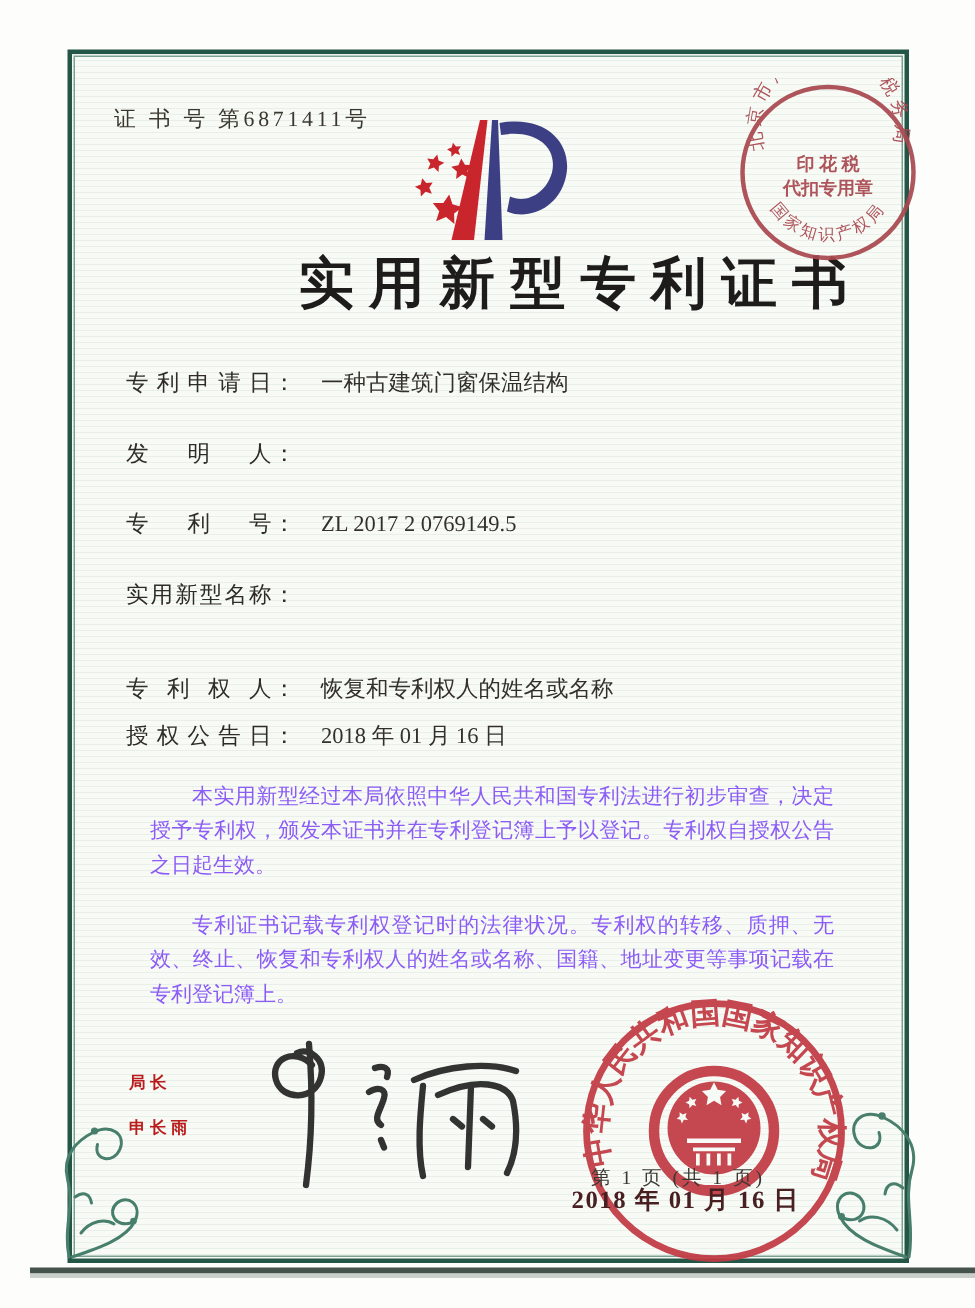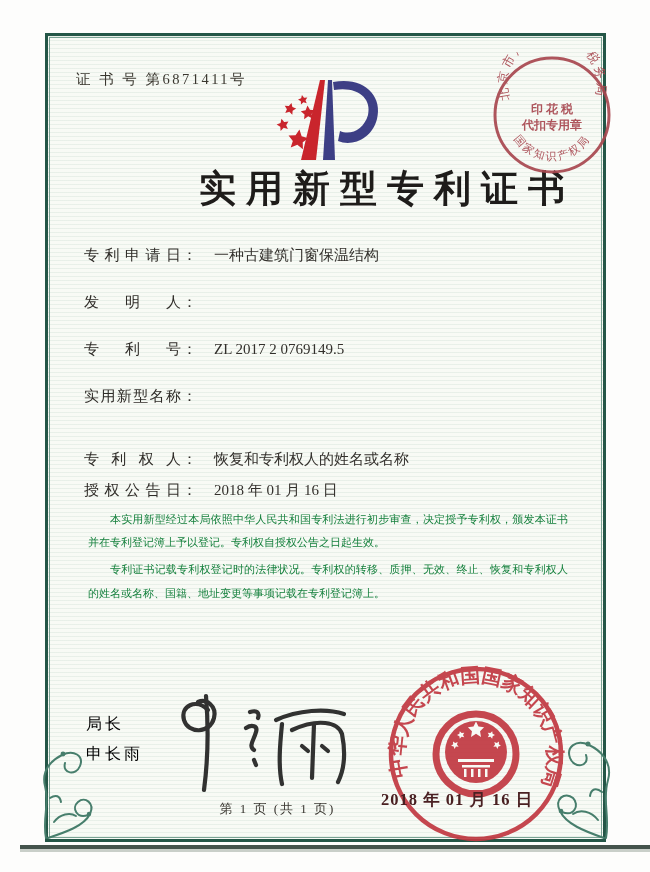--- a/index.html
+++ b/index.html
@@ -31,37 +31,37 @@
     font-size:37px;font-weight:bold;letter-spacing:10px;color:#1e1c1a;padding-left:37px;
   }
   .field-row{position:absolute;left:84px;display:flex;align-items:baseline;font-size:15px;color:#2f2c28;}
   .field-label{display:inline-block;width:97px;text-align:justify;text-align-last:justify;}
   .field-colon{margin-left:1px;}
   .field-value{margin-left:17px;color:#33302c;}
   .row1{top:246px}.row2{top:293px}.row3{top:340px}.row4{top:387px}.row5{top:450px}.row6{top:481px}
 
   .paras{position:absolute;left:84px;top:504px;width:488px;}
   .paras p{
-    margin:4px;font-size:11px;line-height:23.2px;color:#15803d;
+    margin:16px;font-size:14px;line-height:23.2px;color:#8b5cf6;
     text-align:justify;text-indent:2em;
   }
   .signer{
     position:absolute;left:86px;font-family:"Liberation Sans","DejaVu Sans",sans-serif;
-    font-size:16px;letter-spacing:3px;color:#000000;font-weight:400;
+    font-size:11px;letter-spacing:3px;color:#b91c1c;font-weight:700;
   }
   .signer-title{top:714px}.signer-name{top:744px}
   .signature{position:absolute;left:158px;top:690px;}
   .big-seal{position:absolute;left:386px;top:664px;opacity:.93;}
   .seal-date{
     position:absolute;left:381px;top:789px;font-size:16.5px;font-weight:bold;
     letter-spacing:1px;color:#492022;
   }
   .tax-stamp{position:absolute;left:489px;top:52px;opacity:.92;}
   .footer-page{
-    position:absolute;left:45px;top:800px;width:465px;text-align:center;
+    position:absolute;left:45px;top:776px;width:465px;text-align:right;
     font-size:13px;letter-spacing:2px;color:#3b3832;
   }
   .ornament{position:absolute;}
   .orn-left{left:40px;top:742px;}
   .orn-right{left:534px;top:732px;transform:scaleX(-1);}
 </style>
 </head>
 <body>
 
 <div class="sheet">

